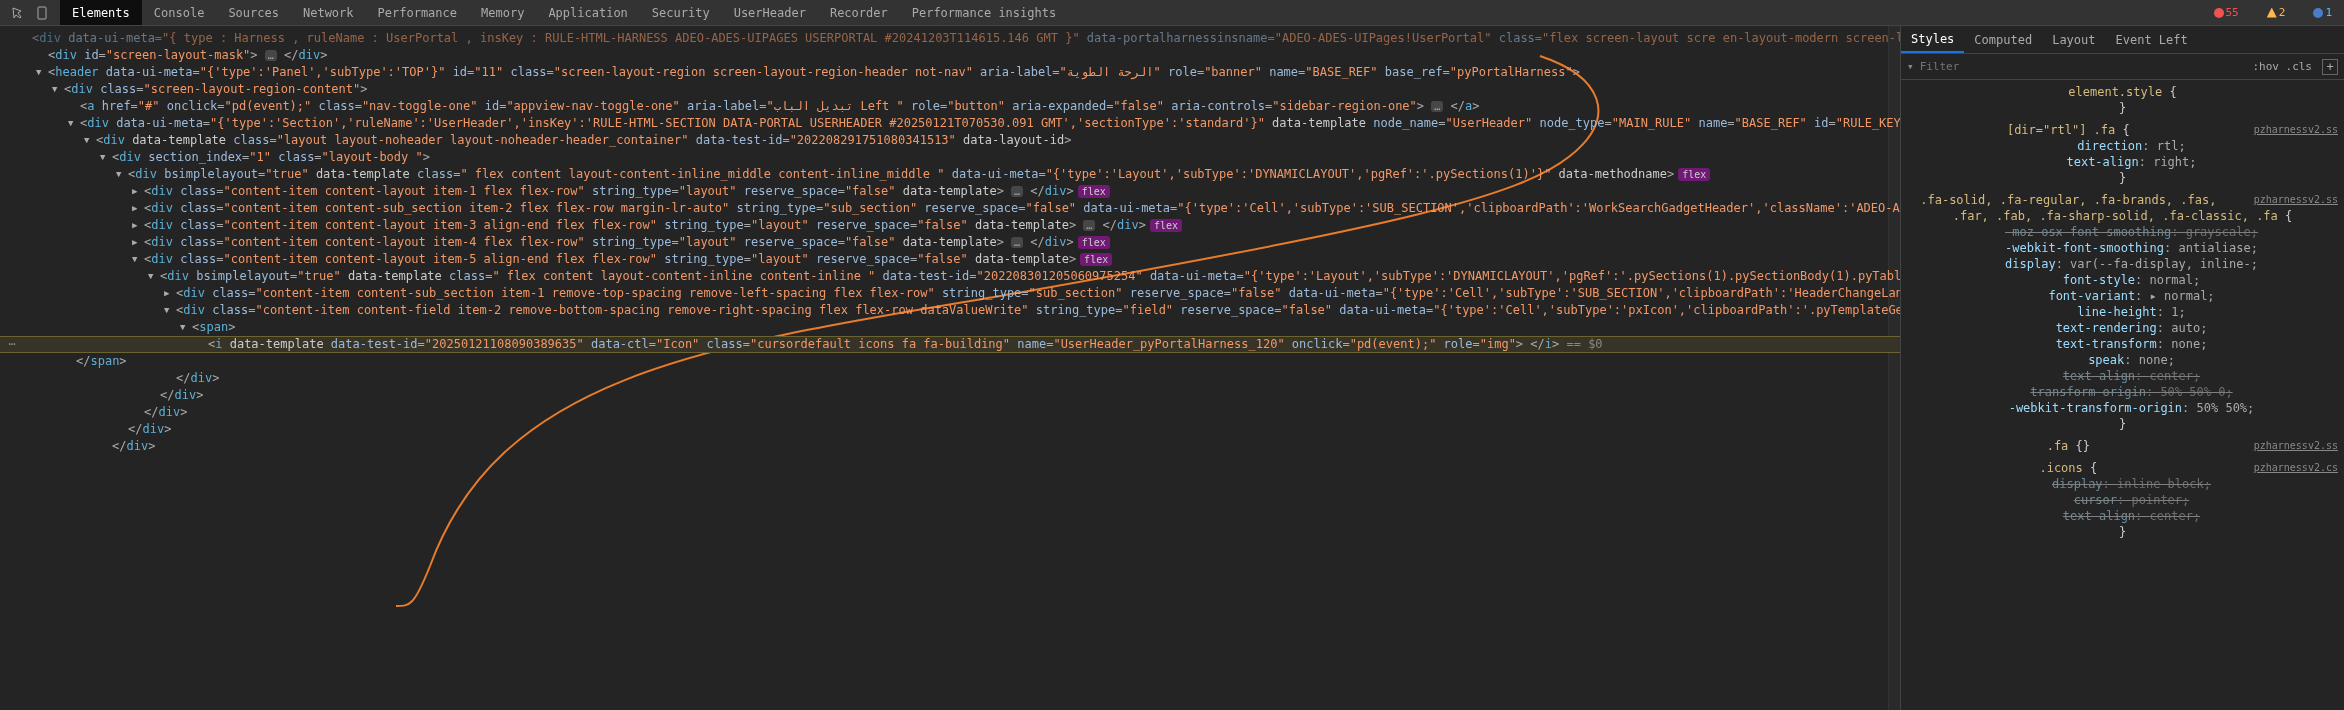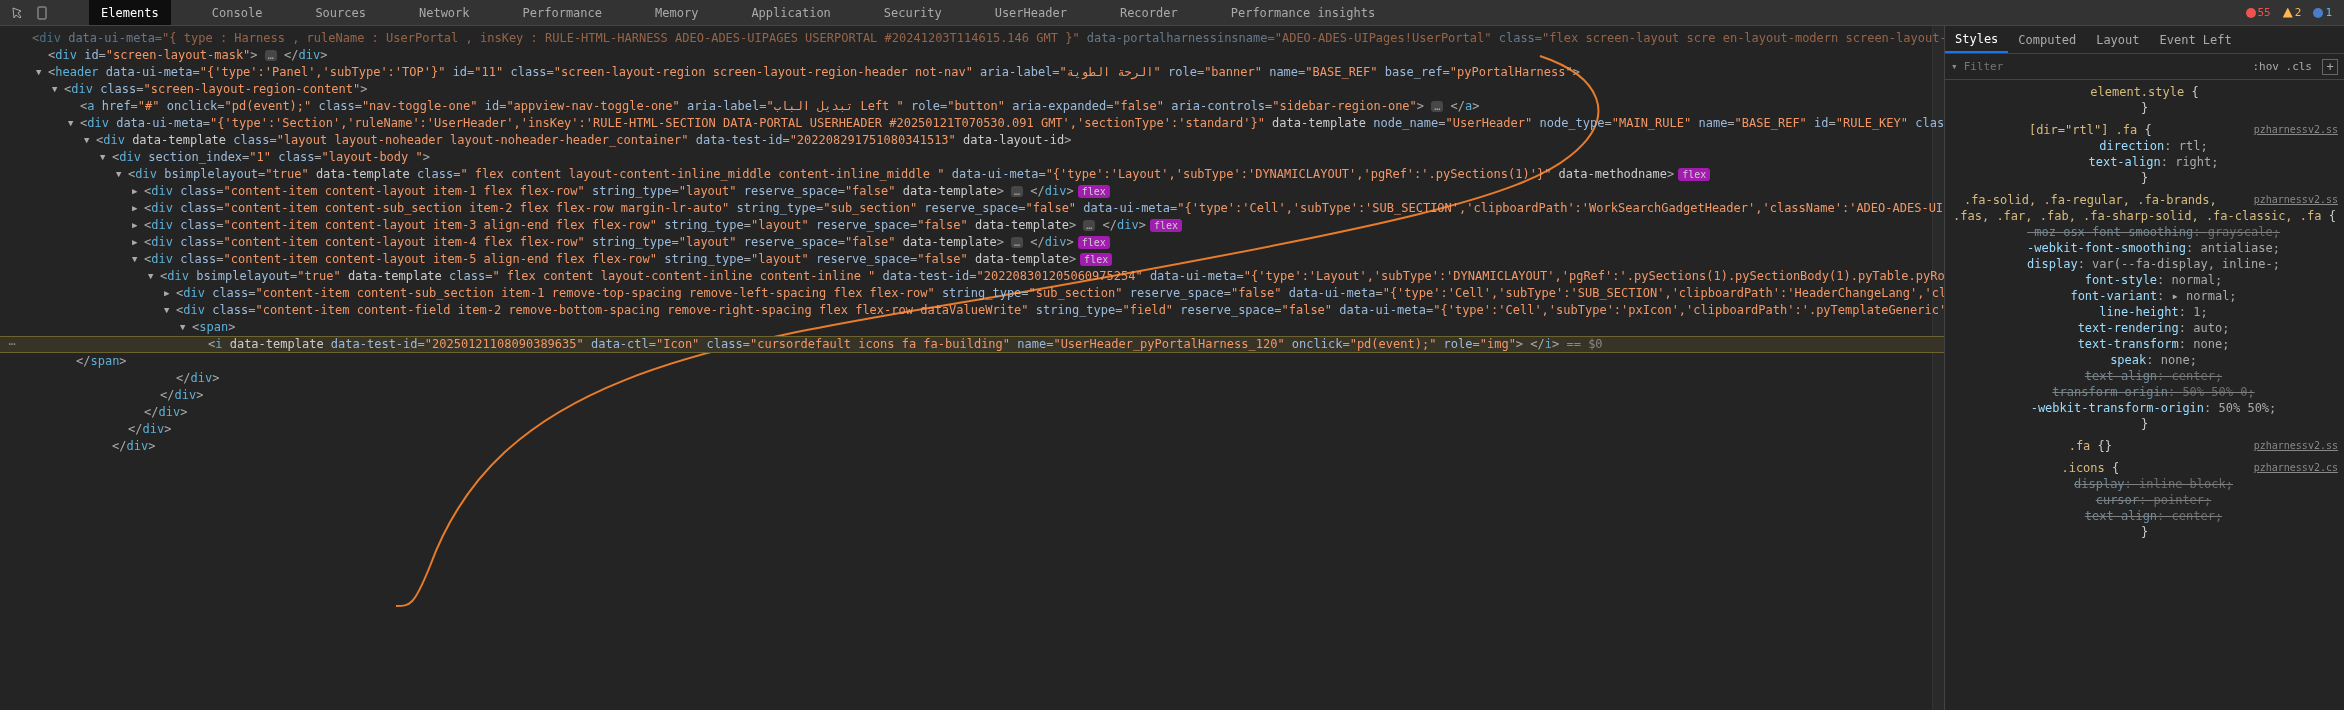--- a/index.html
+++ b/index.html
@@ -5,49 +5,49 @@
 * { margin: 0; padding: 0; box-sizing: border-box; font-family: Menlo, Consolas, monospace; }
 body { background: #242424; color: #ccc; font-size: 11px; overflow: hidden; }
 
 .root { display: flex; flex-direction: column; width: 2344px; height: 710px; position: relative; }
 
 
 .toolbar { display: flex; align-items: center; height: 26px; background: #333; border-bottom: 1px solid #444; }
 .tool-icons { display: flex; gap: 8px; padding: 0 10px; color: #aaa; }
 .tool-icon { width: 16px; height: 16px; display: inline-flex; align-items: center; justify-content: center; }
 .panel-tabs { display: flex; height: 100%; }
-.panel-tab { display: flex; align-items: center; padding: 12px 12px; color: #aaa; cursor: pointer; font-size: 12px; margin-left: 29px; }
+.panel-tab { display: flex; align-items: center; padding: 12px 12px; color: #aaa; cursor: pointer; font-size: 12px; }
 .panel-tab.active { background: #0e0e0e; color: #fff; }
-.tool-right { margin-left: auto; display: flex; gap: 4px; padding-right: 8px; }
+.tool-right { margin-left: auto; display: flex; gap: 20px; padding-right: 8px; }
 .badge { display: inline-flex; align-items: center; gap: 2px; padding: 1px 4px; border-radius: 2px; font-size: 11px; }
 .badge.err { color: #ef5350; }
 .badge.warn { color: #ffb74d; }
 .badge.iss { color: #64b5f6; }
 .badge-ico { width: 10px; height: 10px; border-radius: 50%; display: inline-block; }
 .badge.err .badge-ico { background: #ef5350; }
 .badge.warn .badge-ico { background: #ffb74d; clip-path: polygon(50% 0,100% 100%,0 100%); border-radius:0; }
 .badge.iss .badge-ico { background: #4a7dc9; }
 
 
 .main { display: flex; flex: 1; min-height: 0; }
 .elements-pane { flex: 1; background: #242424; position: relative; overflow: hidden; min-width: 0; }
-.styles-pane { width: 400px; background: #242424; border-left: 1px solid #444; display: flex; flex-direction: column; }
+.styles-pane { width: 444px; background: #242424; border-left: 1px solid #444; display: flex; flex-direction: column; }
 
 
 .dom-tree { padding: 4px 0 20px; font-size: 12px; line-height: 17px; white-space: nowrap; overflow: hidden; }
 .line { position: relative; padding-left: 0; }
 .line.faded { opacity: 0.55; }
 .arrow { position: absolute; margin-left: -12px; font-size: 9px; color: #aaa; user-select: none; cursor: pointer; }
 .tag { color: #5db0d7; }
 .attr-n { color: #9bbbdc; }
 .attr-v { color: #f29766; }
 .punct { color: #aaa; }
 .text-node { color: #ccc; }
 .eq { color: #aaa; }
-.pill { display: inline-block; background: #a21caf; color: #ccc; border-radius: 3px; padding: 0 4px; margin-left: 4px; font-size: 10px; line-height: 13px; vertical-align: middle; }
+.pill { display: inline-block; background: #701a75; color: #ccc; border-radius: 3px; padding: 0 4px; margin-left: 4px; font-size: 10px; line-height: 13px; vertical-align: middle; }
 .ellips { color: #aaa; background:#474747; border-radius:3px; padding:0 3px; font-size:10px; }
 .line.selected { background: #373327; box-shadow: inset 0 -1px 0 #6b6431, inset 0 1px 0 #6b6431; }
 .sel-marker { position:absolute; left:0; width:24px; color:#888; text-align:center; }
 
 
 .styles-tabs { display: flex; height: 28px; border-bottom: 1px solid #444; }
 .styles-tab { display: flex; align-items: center; padding: 0 10px; font-size: 12px; color: #aaa; cursor: pointer; }
 .styles-tab.active { color: #fff; border-bottom: 2px solid #1a73e8; }
 .filter-row { display: flex; align-items: center; height: 26px; border-bottom: 1px solid #444; padding: 0 6px; gap: 6px; }
 .filter-input { flex: 1; background: transparent; border: none; color: #ccc; font-size: 11px; outline: none; }

